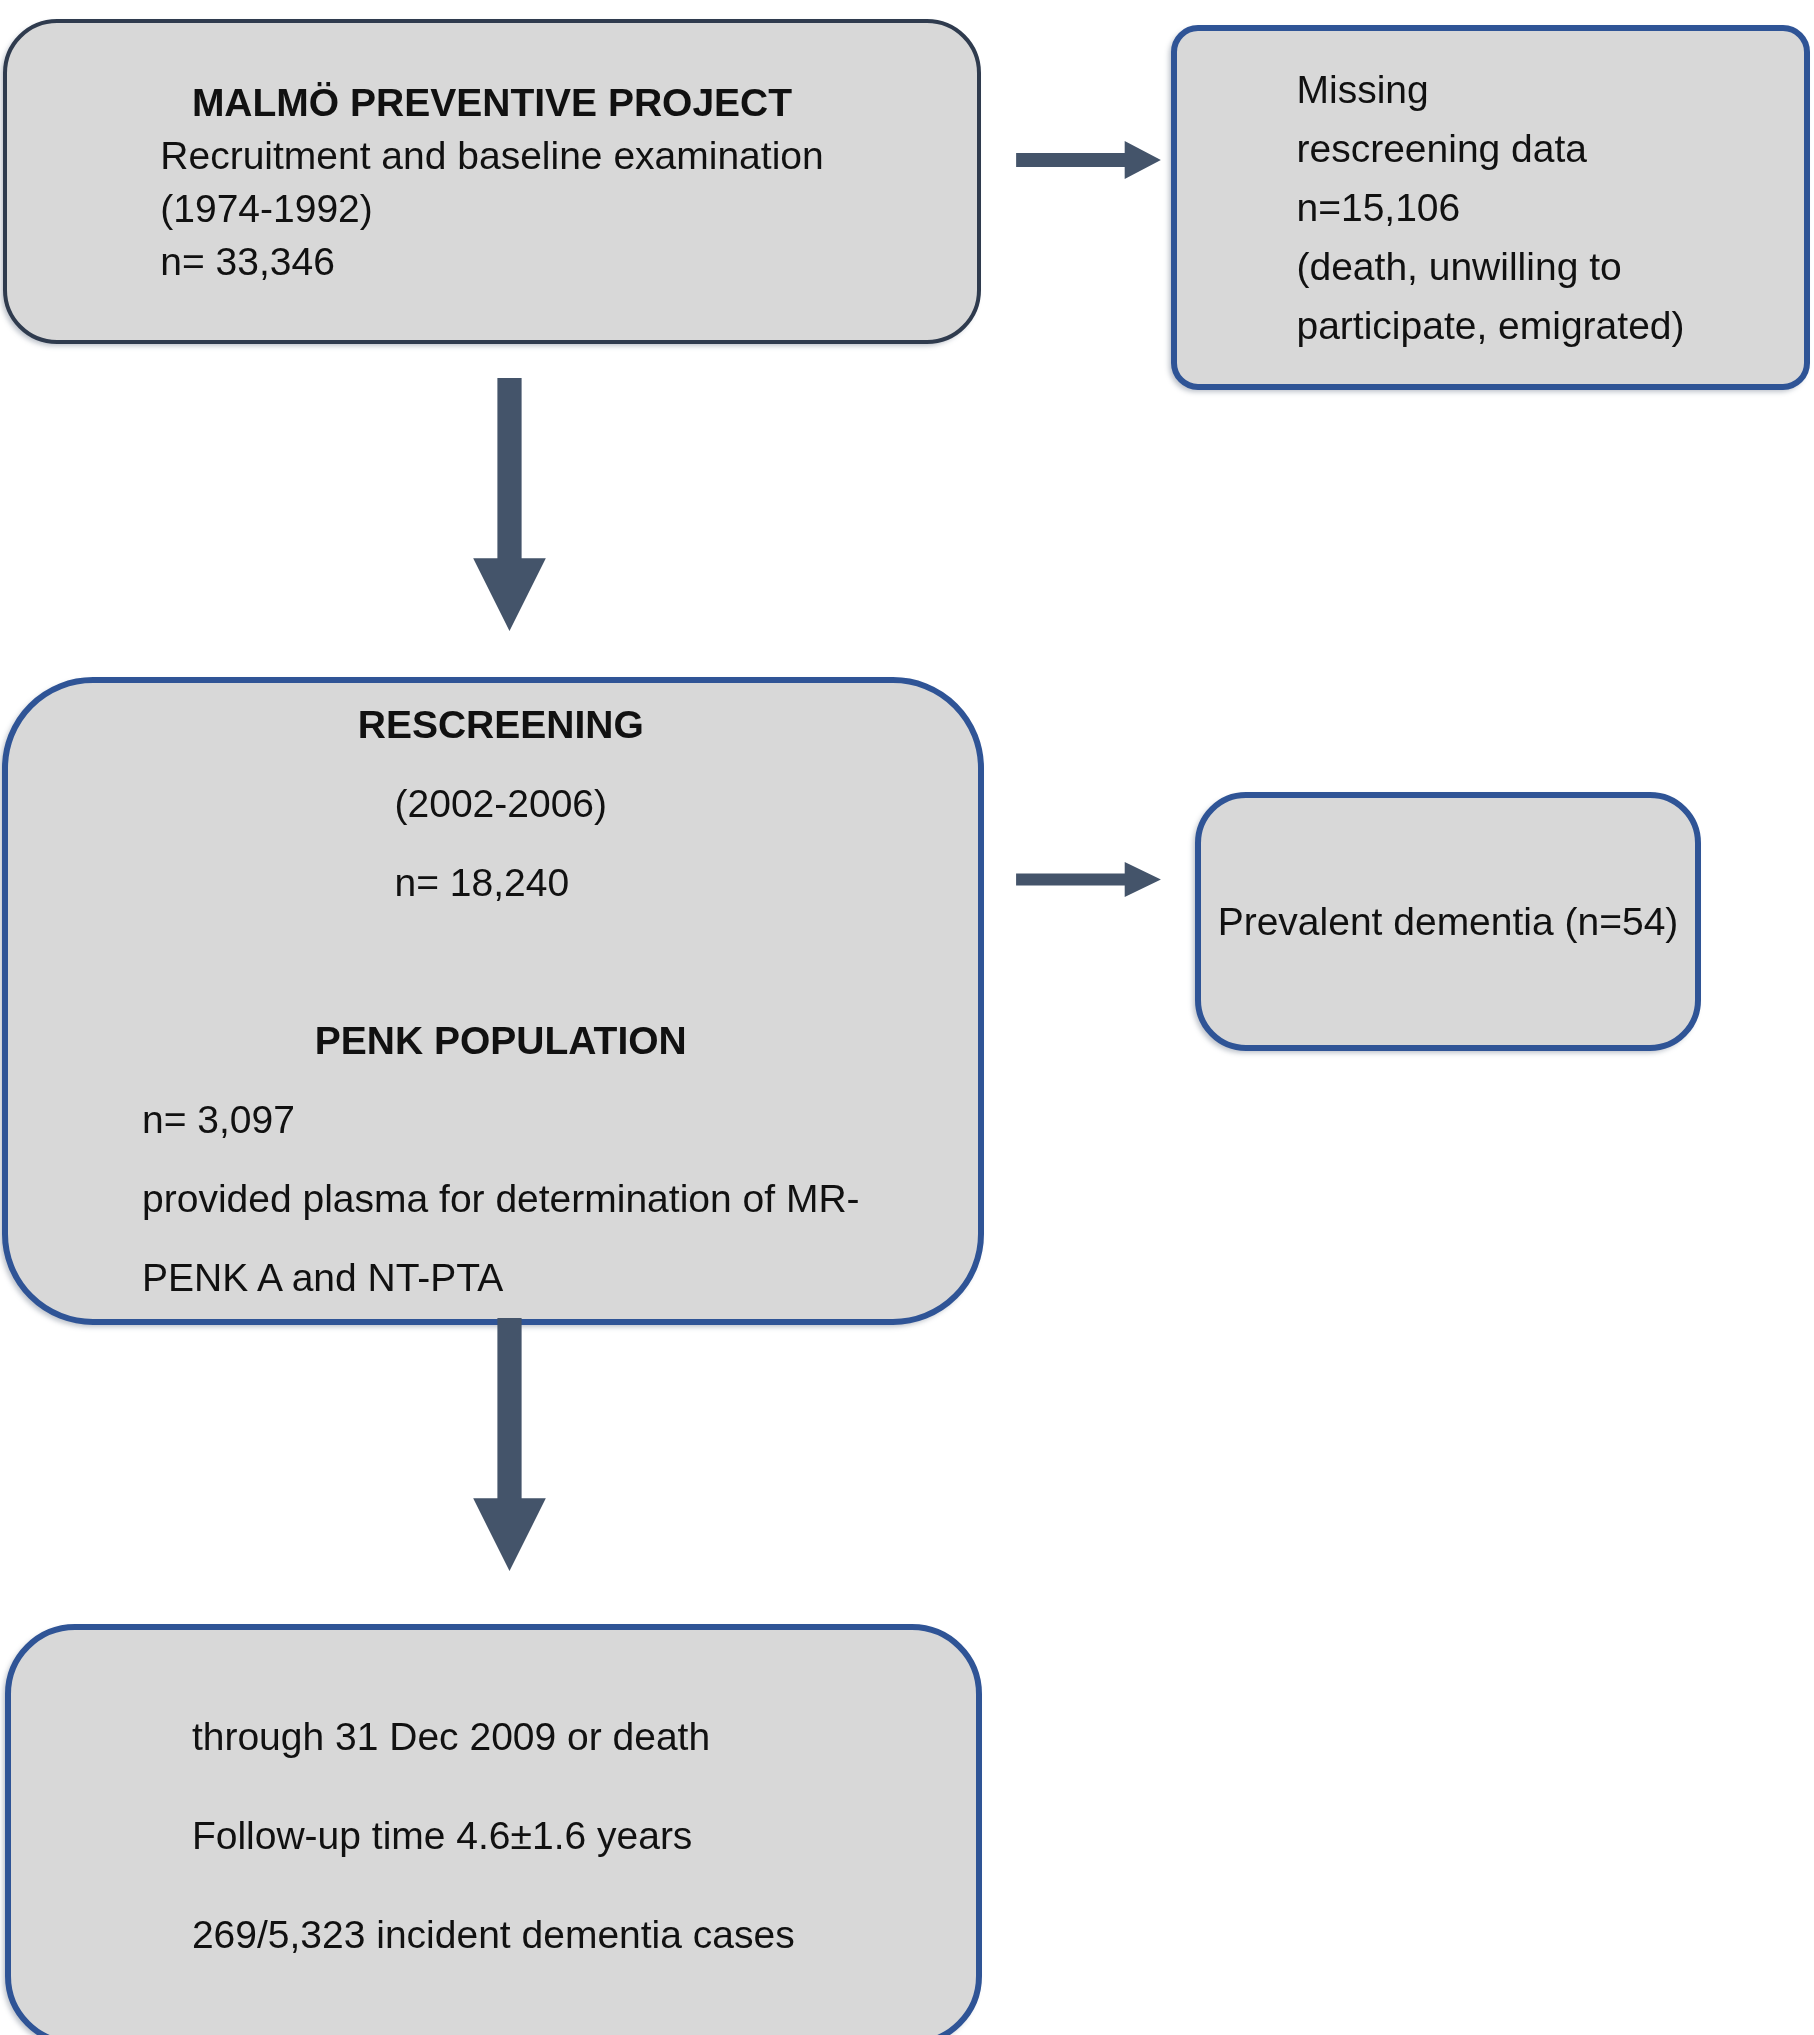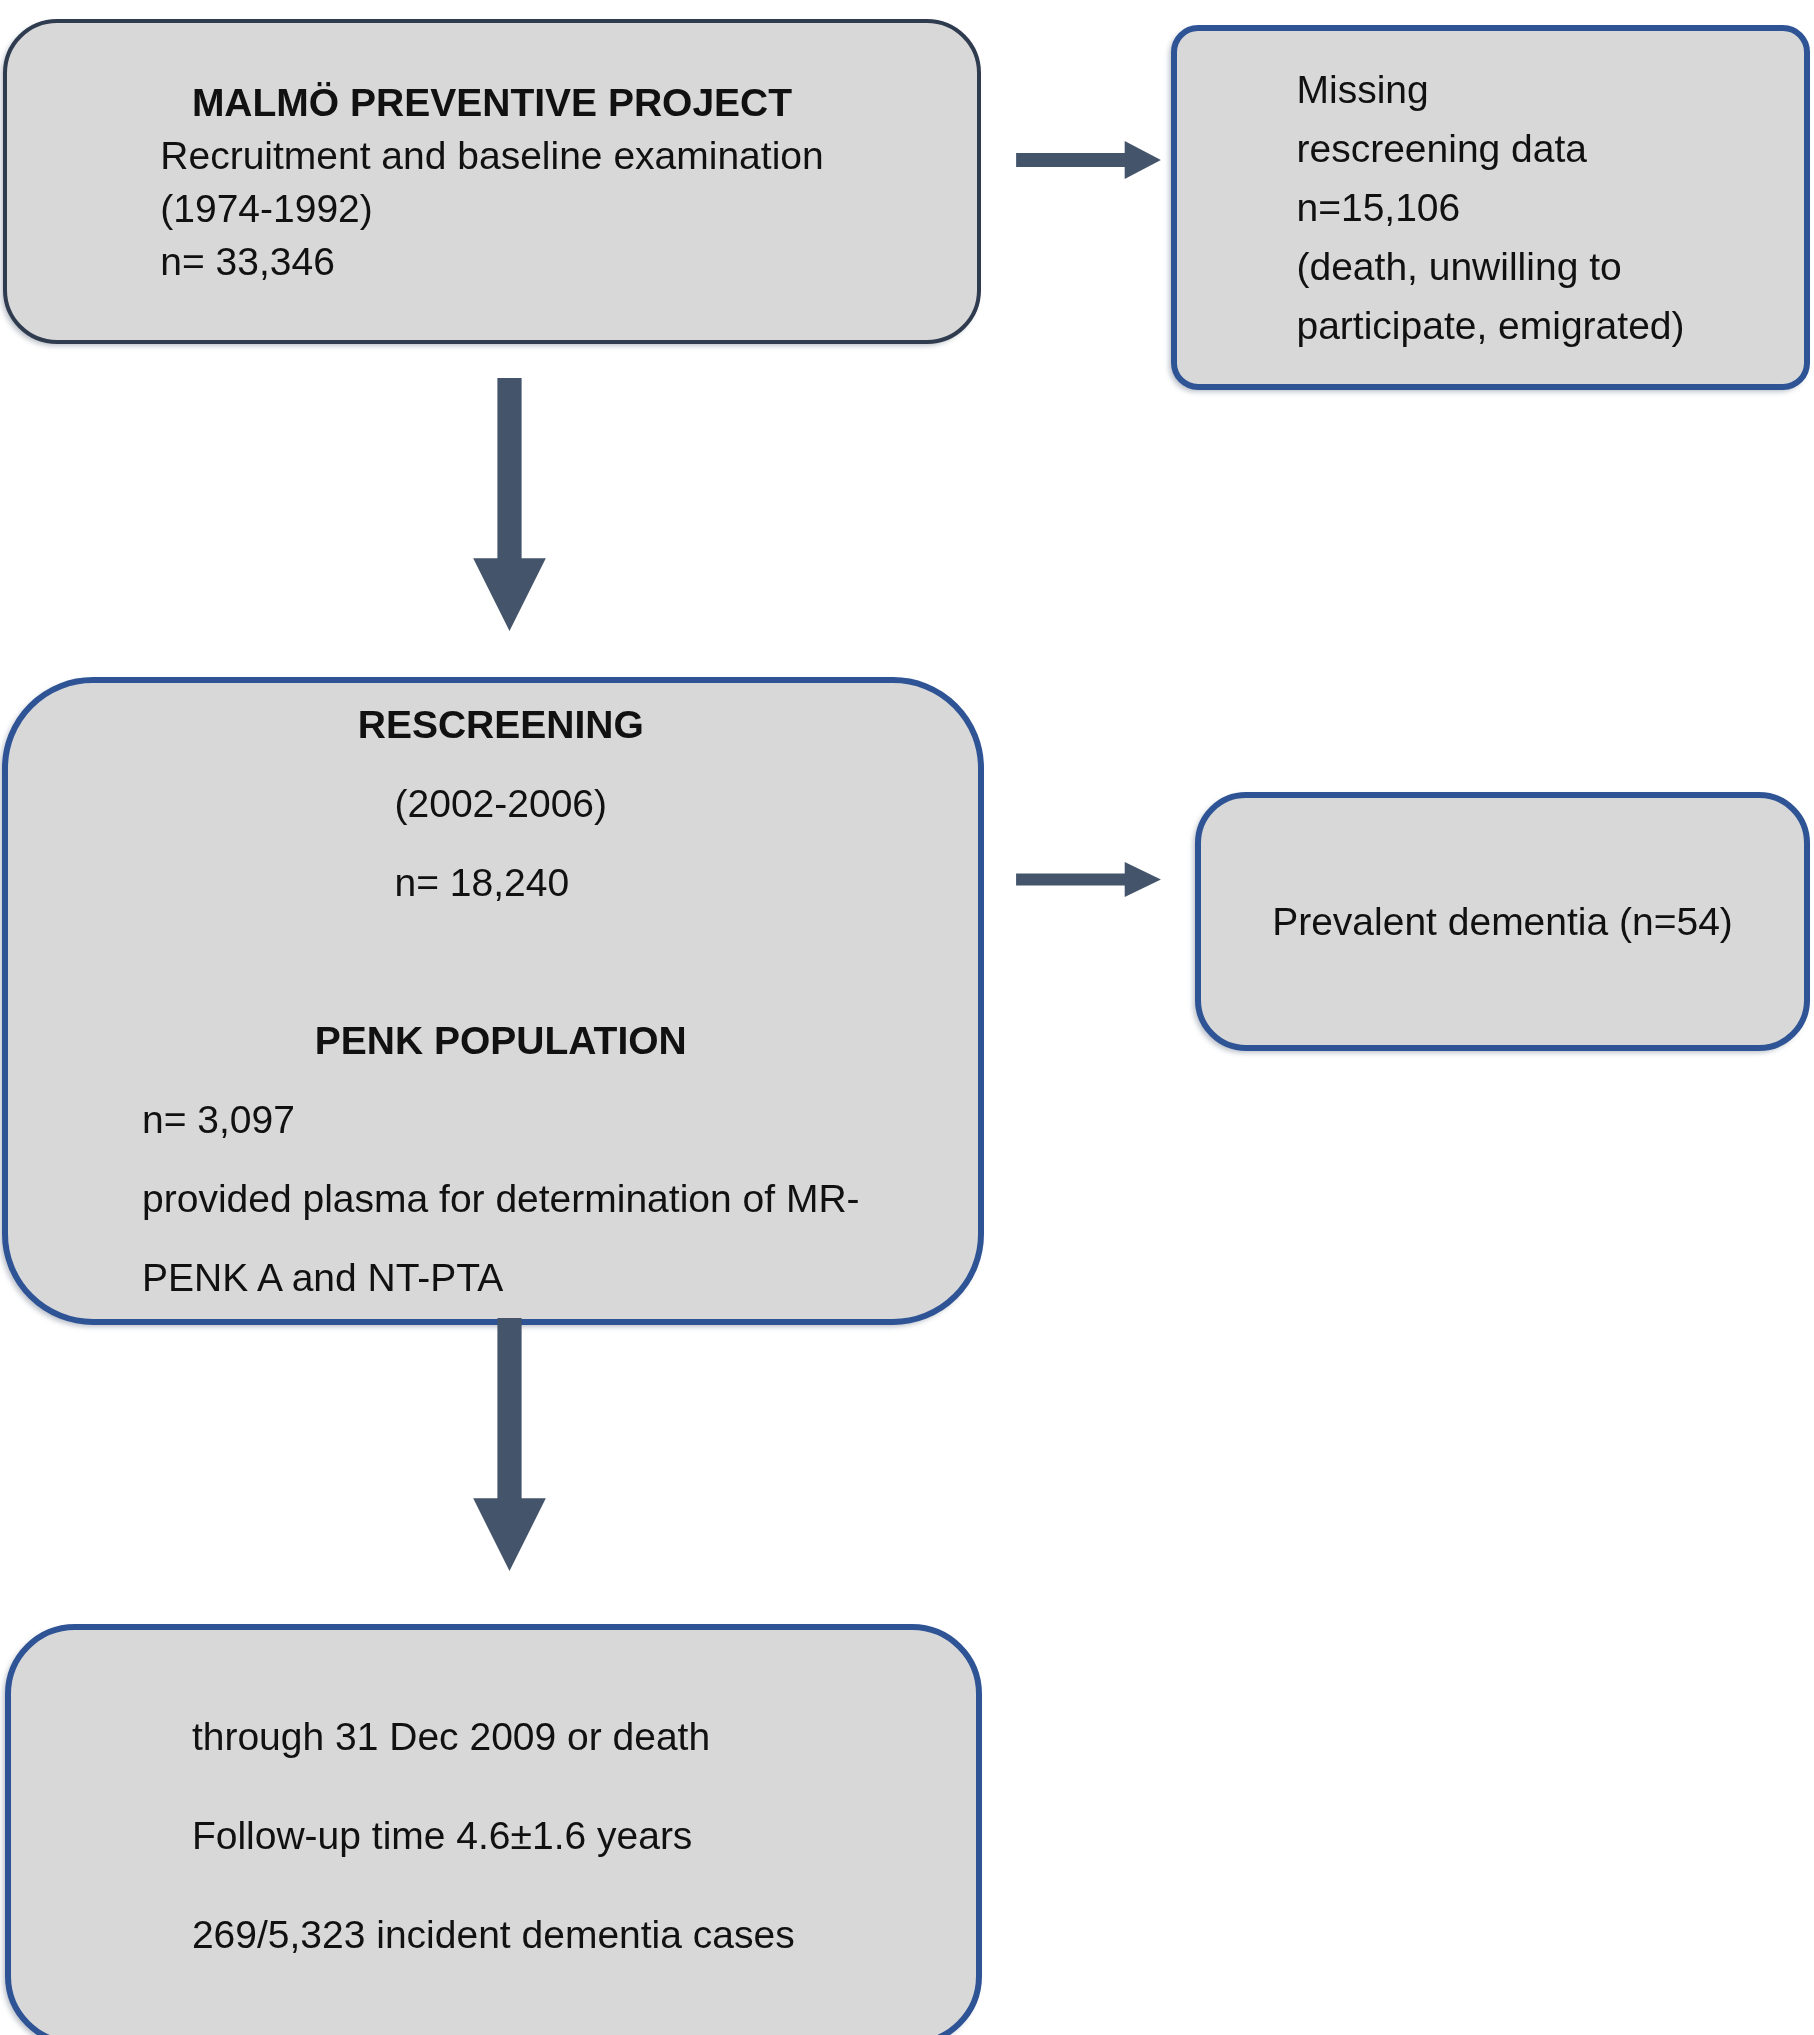--- a/index.html
+++ b/index.html
@@ -47,21 +47,21 @@
     border-radius: 27px;
     font-size: 39px; line-height: 59px;
   }
   #box-rescreening {
     left: 1.8px; top: 661px; width: 982px; height: 648px;
     border: 6px solid var(--blue-border);
     border-radius: 91px;
     font-size: 39px; line-height: 79px; padding-left: 16px;
   }
   #box-prevalent {
-    left: 1195px; top: 776px; width: 615px; height: 259px;
+    left: 1195px; top: 776px; width: 506px; height: 259px;
     border: 6px solid var(--blue-border);
     border-radius: 51px;
     font-size: 39px; line-height: 54px;
   }
   #box-dementia {
     left: 4.8px; top: 1608px; width: 977px; height: 422px;
     border: 6px solid var(--blue-border);
     border-radius: 70px;
     font-size: 39px; line-height: 99px;
   }

